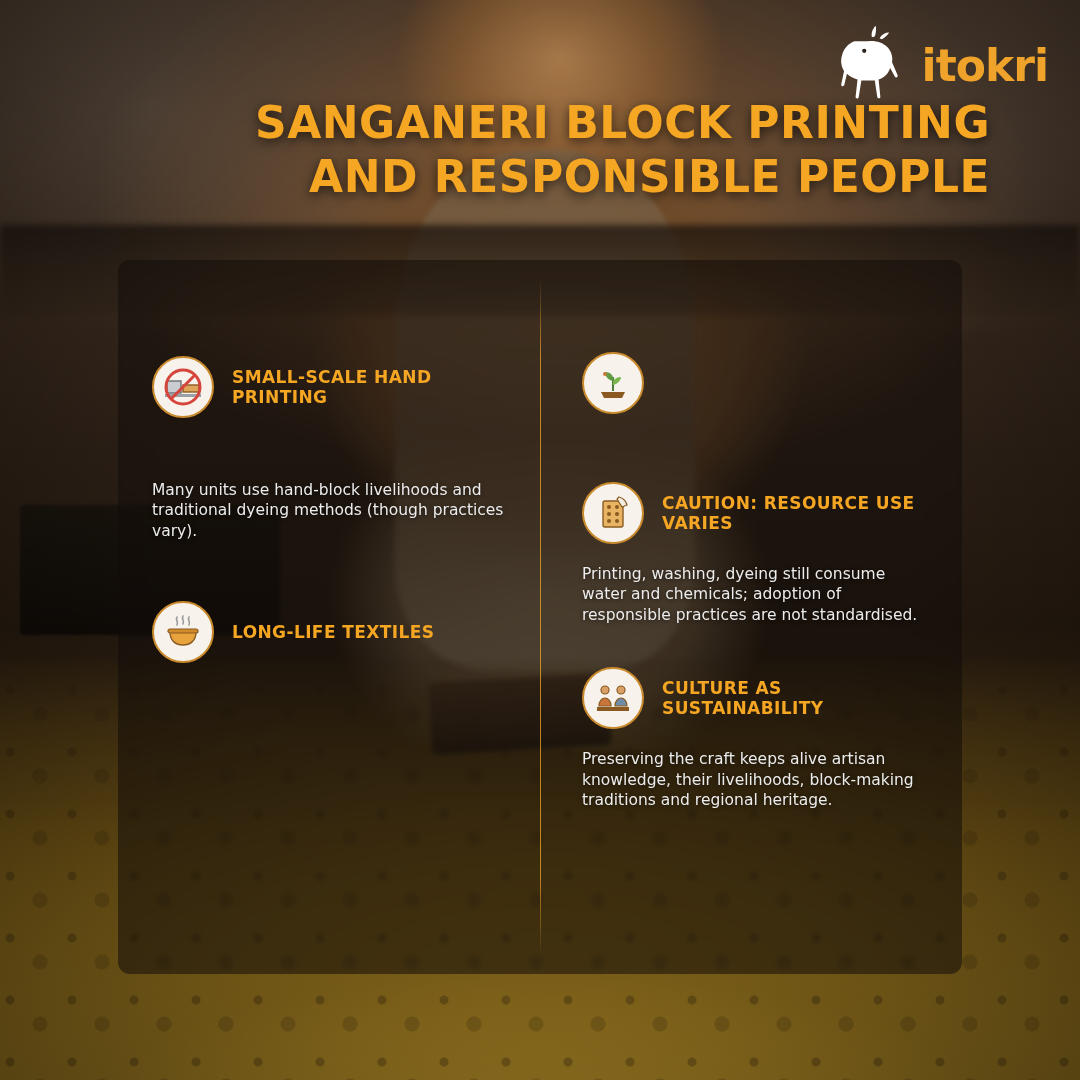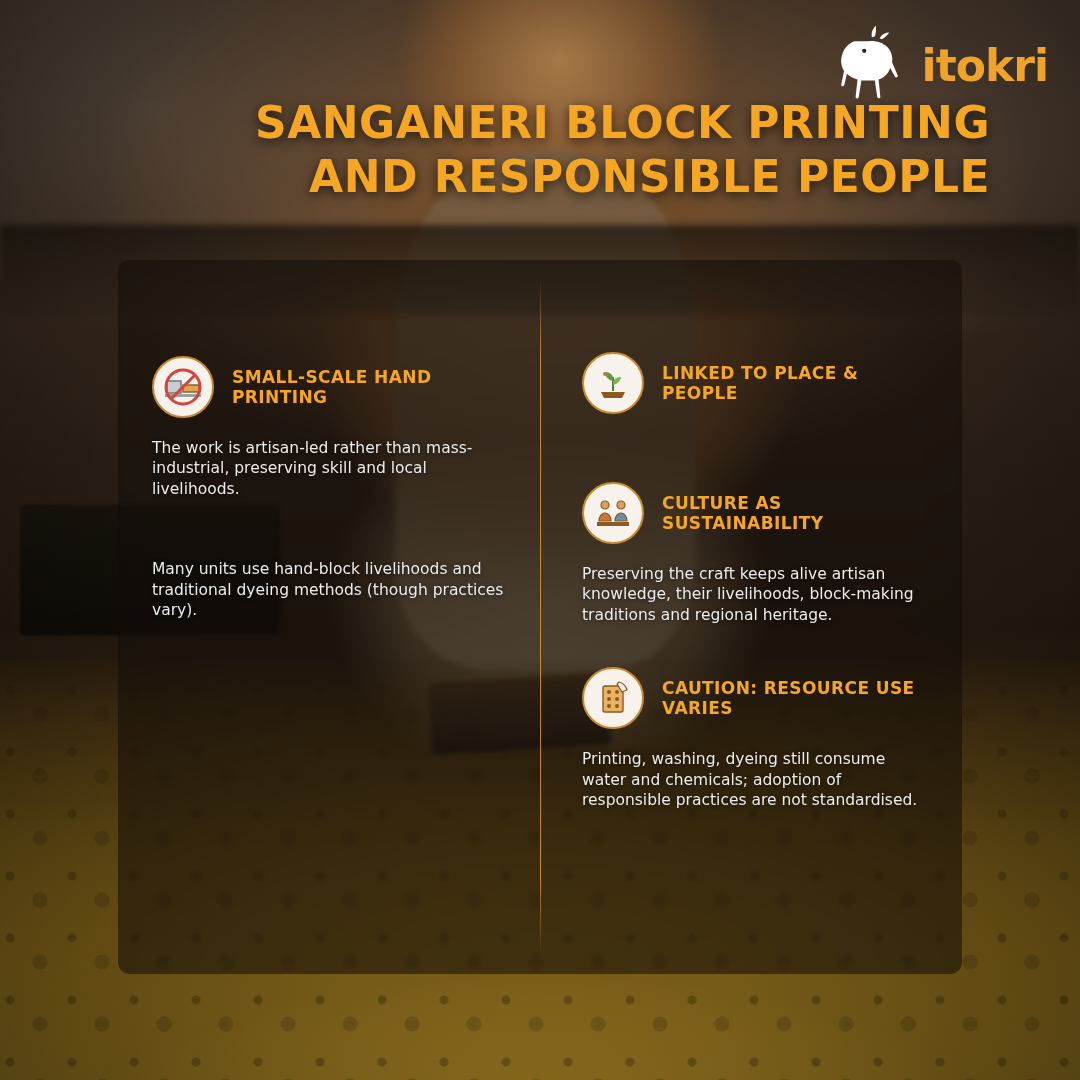--- a/index.html
+++ b/index.html
@@ -249,63 +249,55 @@
             <svg viewBox="0 0 44 44" xmlns="http://www.w3.org/2000/svg">
               <rect x="6" y="16" width="14" height="12" fill="#c9cdd2" stroke="#6b6f75" stroke-width="1.4"></rect>
               <rect x="22" y="20" width="16" height="7" fill="#e0a35a" stroke="#8a5a22" stroke-width="1.4"></rect>
               <rect x="4" y="29" width="36" height="3" fill="#9aa0a6"></rect>
               <circle cx="22" cy="22" r="17" fill="none" stroke="#d6453c" stroke-width="3"></circle>
               <line x1="10" y1="34" x2="34" y2="10" stroke="#d6453c" stroke-width="3"></line>
             </svg>
           </span>
           <span class="item-title">SMALL-SCALE HAND PRINTING</span>
         </div>
-        <div class="item-body">The work is artisan-led rather than mass-industrial, preserving skill and local livelihoods.</div>
       </div>
 
       <div class="item">
         <div class="item-body">Many units use hand-block livelihoods and traditional dyeing methods (though practices vary).</div>
       </div>
 
       <div class="item">
+        <div class="item-head">
+          <span class="badge">
+            <svg viewBox="0 0 44 44" xmlns="http://www.w3.org/2000/svg">
+              <path d="M9 22h26c0 9-6 13-13 13S9 31 9 22z" fill="#e8a33c" stroke="#8a5a22" stroke-width="1.4"></path>
+              <rect x="7" y="19" width="30" height="4" rx="2" fill="#d08b2a" stroke="#8a5a22" stroke-width="1.2"></rect>
+              <path d="M16 15c2-3-2-5 0-8M22 14c2-3-2-5 0-8M28 15c2-3-2-5 0-8" fill="none" stroke="#9a9a9a" stroke-width="1.6" stroke-linecap="round"></path>
+            </svg>
+          </span>
+          <span class="item-title">LONG-LIFE TEXTILES</span>
+        </div>
       </div>
 
     </div>
 
     <div class="col right">
 
       <div class="item">
         <div class="item-head">
           <span class="badge">
             <svg viewBox="0 0 44 44" xmlns="http://www.w3.org/2000/svg">
               <path d="M22 30V16" stroke="#4e7c3a" stroke-width="2" fill="none"></path>
               <path d="M22 20c-6-1-8-6-8-9 5 0 9 3 8 9z" fill="#5f9c43"></path>
               <path d="M22 24c5-1 8-5 8-8-5 0-9 3-8 8z" fill="#7ab84f"></path>
               <path d="M10 31h24l-3 6H13z" fill="#8a5a22"></path>
               <circle cx="14" cy="13" r="2" fill="#c8763a"></circle>
             </svg>
           </span>
-          <span class="item-title">LINKED TO PLACE &amp; PEOPLE</span>
-        </div>
-      </div>
-
-      <div class="item">
-        <div class="item-head">
-          <span class="badge">
-            <svg viewBox="0 0 44 44" xmlns="http://www.w3.org/2000/svg">
-              <circle cx="14" cy="14" r="4" fill="#d9a066" stroke="#8a5a22" stroke-width="1.2"></circle>
-              <circle cx="30" cy="14" r="4" fill="#d9a066" stroke="#8a5a22" stroke-width="1.2"></circle>
-              <path d="M8 30c0-5 3-8 6-8s6 3 6 8z" fill="#c8763a" stroke="#8a5a22" stroke-width="1.2"></path>
-              <path d="M24 30c0-5 3-8 6-8s6 3 6 8z" fill="#6e8ca8" stroke="#8a5a22" stroke-width="1.2"></path>
-              <rect x="6" y="31" width="32" height="4" fill="#8a5a22"></rect>
-            </svg>
-          </span>
-          <span class="item-title">CULTURE AS SUSTAINABILITY</span>
-        </div>
-        <div class="item-body">Preserving the craft keeps alive artisan knowledge, their livelihoods, block-making traditions and regional heritage.</div>
+        </div>
       </div>
 
       <div class="item">
         <div class="item-head">
           <span class="badge">
             <svg viewBox="0 0 44 44" xmlns="http://www.w3.org/2000/svg">
               <rect x="12" y="10" width="20" height="26" rx="2" fill="#e8b463" stroke="#8a5a22" stroke-width="1.4"></rect>
               <g fill="#8a5a22">
                 <circle cx="18" cy="16" r="2"></circle>
                   <circle cx="26" cy="16" r="2"></circle>
@@ -315,15 +307,31 @@
                   <circle cx="26" cy="30" r="2"></circle>
               </g>
               <path d="M28 6c4 1 7 4 8 8l-5 2-5-8z" fill="#f3ece1" stroke="#8a5a22" stroke-width="1.2"></path>
             </svg>
           </span>
           <span class="item-title">CAUTION: RESOURCE USE VARIES</span>
         </div>
         <div class="item-body">Printing, washing, dyeing still consume water and chemicals; adoption of responsible practices are not standardised.</div>
       </div>
 
+      <div class="item">
+        <div class="item-head">
+          <span class="badge">
+            <svg viewBox="0 0 44 44" xmlns="http://www.w3.org/2000/svg">
+              <circle cx="14" cy="14" r="4" fill="#d9a066" stroke="#8a5a22" stroke-width="1.2"></circle>
+              <circle cx="30" cy="14" r="4" fill="#d9a066" stroke="#8a5a22" stroke-width="1.2"></circle>
+              <path d="M8 30c0-5 3-8 6-8s6 3 6 8z" fill="#c8763a" stroke="#8a5a22" stroke-width="1.2"></path>
+              <path d="M24 30c0-5 3-8 6-8s6 3 6 8z" fill="#6e8ca8" stroke="#8a5a22" stroke-width="1.2"></path>
+              <rect x="6" y="31" width="32" height="4" fill="#8a5a22"></rect>
+            </svg>
+          </span>
+          <span class="item-title">CULTURE AS SUSTAINABILITY</span>
+        </div>
+        <div class="item-body">Preserving the craft keeps alive artisan knowledge, their livelihoods, block-making traditions and regional heritage.</div>
+      </div>
+
     </div>
   </div>
 </div>
 
 </body></html>

